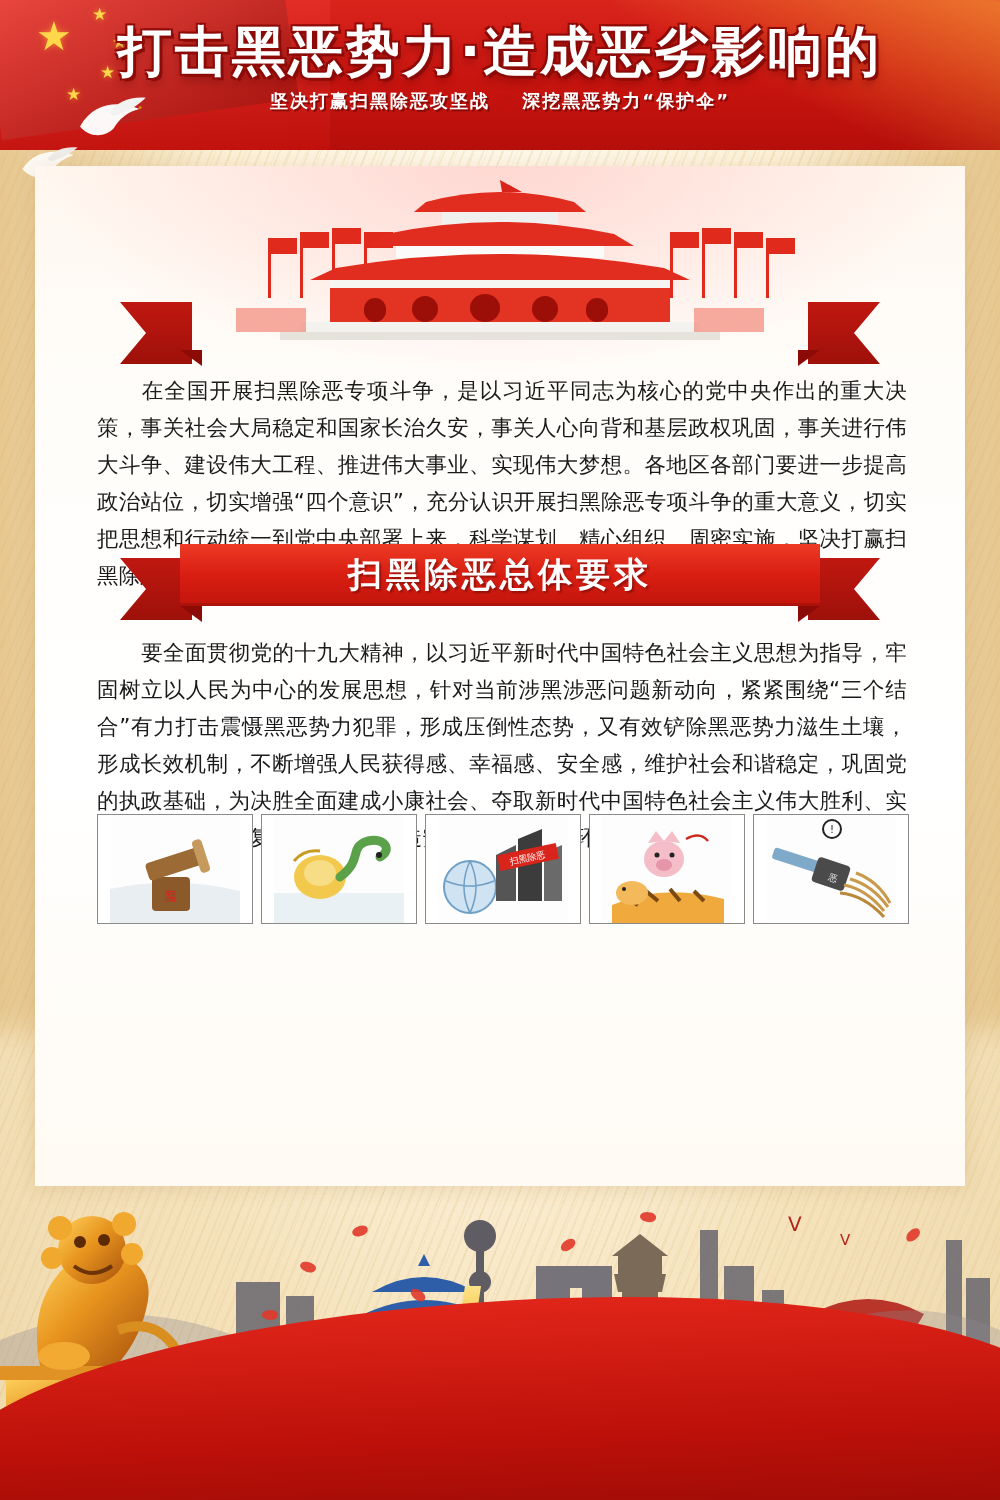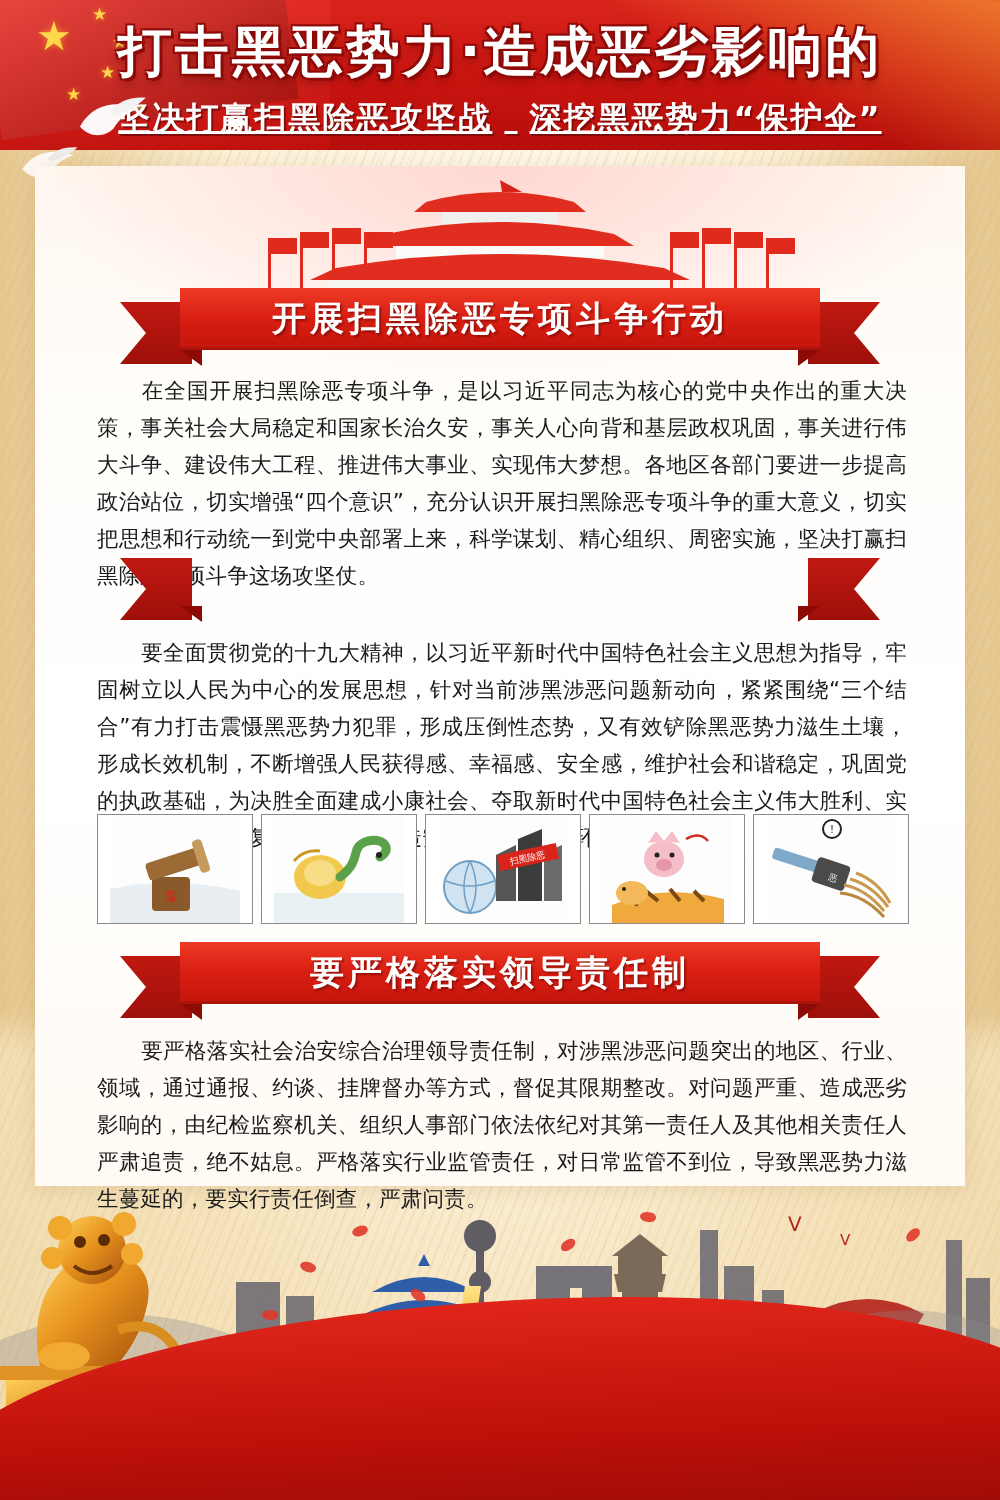--- a/index.html
+++ b/index.html
@@ -103,28 +103,26 @@
       3px 3px 0 #8d0b08,
       -2px -2px 0 #8d0b08,
       2px -2px 0 #8d0b08,
       -2px 2px 0 #8d0b08,
       0 6px 10px rgba(90,0,0,0.45);
     font-family: "DejaVu Sans", "Liberation Sans", sans-serif;
   }
   .header-sub {
     position: relative;
     text-align: center;
-    margin-top: 8px;
-    font-size: 32px;
+    font-size: 18px;
     font-weight: bold;
     color: #ffffff;
     letter-spacing: 2px;
     text-shadow: 2px 2px 0 rgba(120,10,8,0.85);
     font-family: "DejaVu Sans", "Liberation Sans", sans-serif;
-    text-decoration: underline;
   }
   .header-sub span { margin: 0 12px; }
   .dove {
     position: absolute;
     left: 72px; top: 88px;
     width: 86px; height: 56px;
     pointer-events: none;
   }
   .dove2 {
     position: absolute;
@@ -373,32 +371,32 @@
 
       <rect x="86" y="132" width="70" height="24" fill="#ef6a58" opacity=".55"></rect>
       <rect x="544" y="132" width="70" height="24" fill="#ef6a58" opacity=".55"></rect>
     </svg>
 
     <div class="banner banner-title-1">
       <div class="tail-l"></div>
       <div class="tail-r"></div>
       <div class="notch-l"></div>
       <div class="notch-r"></div>
-      <div class="body">
-        <span>开展扫黑除恶专项斗争行动</span>
-      </div>
     </div>
 
     <div class="para p1"><span class="indent"></span><span>在全国开展扫黑除恶专项斗争，是以习近平同志为核心的党中央作出的重大决策，事关社会大局稳定和国家长治久安，事关人心向背和基层政权巩固，事关进行伟大斗争、建设伟大工程、推进伟大事业、实现伟大梦想。各地区各部门要进一步提高政治站位，切实增强“四个意识”，充分认识开展扫黑除恶专项斗争的重大意义，切实把思想和行动统一到党中央部署上来，科学谋划、精心组织、周密实施，坚决打赢扫黑除恶专项斗争这场攻坚仗。</span></div>
 
     <div class="banner banner-2">
       <div class="tail-l"></div>
       <div class="tail-r"></div>
       <div class="notch-l"></div>
       <div class="notch-r"></div>
+      <div class="body">
+        <span>扫黑除恶总体要求</span>
+      </div>
     </div>
 
     <div class="para p2"><span class="indent"></span><span>要全面贯彻党的十九大精神，以习近平新时代中国特色社会主义思想为指导，牢固树立以人民为中心的发展思想，针对当前涉黑涉恶问题新动向，紧紧围绕“三个结合”有力打击震慑黑恶势力犯罪，形成压倒性态势，又有效铲除黑恶势力滋生土壤，形成长效机制，不断增强人民获得感、幸福感、安全感，维护社会和谐稳定，巩固党的执政基础，为决胜全面建成小康社会、夺取新时代中国特色社会主义伟大胜利、实现中华民族伟大复兴的中国梦创造安全稳定的社会环境。</span></div>
 
     <div class="strip">
 
       <div class="cell">
         <svg viewBox="0 0 130 108" width="100%" height="100%">
           <rect width="130" height="108" fill="#fdfdfd"></rect>
           <path d="M0 74 Q65 60 130 76 L130 108 L0 108Z" fill="#e9eef2"></path>
@@ -458,31 +456,21 @@
           <text x="66" y="18" font-size="10" text-anchor="middle" fill="#222" font-family="DejaVu Sans, sans-serif">!</text>
           <rect x="6" y="40" width="54" height="12" rx="3" fill="#7fa9c9" transform="rotate(18 33 46)"></rect>
           <rect x="48" y="46" width="34" height="26" rx="4" fill="#4a4a4a" transform="rotate(18 65 59)"></rect>
           <text x="66" y="66" font-size="9" fill="#eee" text-anchor="middle" font-family="DejaVu Sans, sans-serif" transform="rotate(18 66 66)">恶</text>
           <path d="M78 70 q22 4 40 26 M84 64 q22 6 38 28 M90 58 q22 8 34 30" stroke="#c99a4c" stroke-width="3" fill="none"></path>
           <path d="M74 78 q24 2 44 24" stroke="#b9883a" stroke-width="3" fill="none"></path>
         </svg>
       </div>
     </div>
 
-    <div class="banner banner-3">
-      <div class="tail-l"></div>
-      <div class="tail-r"></div>
-      <div class="notch-l"></div>
-      <div class="notch-r"></div>
-      <div class="body">
-        <span>要严格落实领导责任制</span>
-      </div>
-    </div>
-
-    <div class="para p3"><span class="indent"></span><span>要严格落实社会治安综合治理领导责任制，对涉黑涉恶问题突出的地区、行业、领域，通过通报、约谈、挂牌督办等方式，督促其限期整改。对问题严重、造成恶劣影响的，由纪检监察机关、组织人事部门依法依纪对其第一责任人及其他相关责任人严肃追责，绝不姑息。严格落实行业监管责任，对日常监管不到位，导致黑恶势力滋生蔓延的，要实行责任倒查，严肃问责。</span></div>
+
   </div>
 
   <div class="footer">
 
     <svg class="skyline" viewBox="0 0 1000 210" preserveAspectRatio="none">
 
       <g fill="#6f6c72" opacity="0.9">
         <rect x="236" y="112" width="44" height="98"></rect>
         <rect x="286" y="126" width="28" height="84"></rect>
         <rect x="700" y="60" width="18" height="150"></rect>

